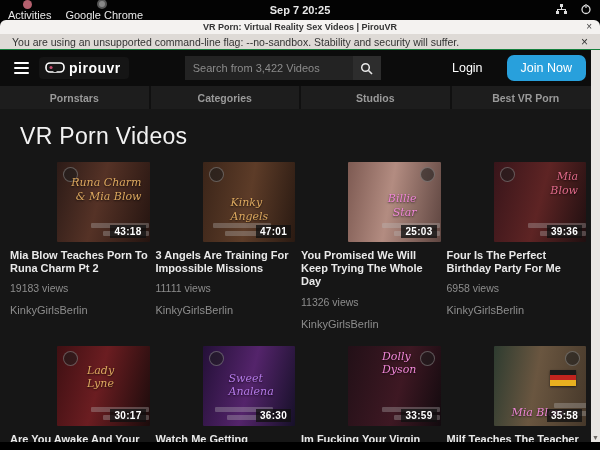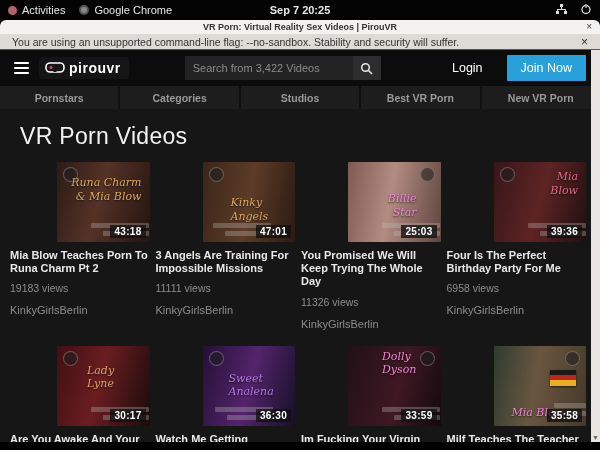--- a/index.html
+++ b/index.html
@@ -7,21 +7,21 @@
     font-family:"Liberation Sans", sans-serif; }
 
   
   .topbar { height:20px; background:#030303; color:#e8e8e8; display:flex;
     align-items:center; font-size:11px; padding:0 8px; position:relative; }
   .topbar .left { display:flex; align-items:center; gap:14px; }
   .dot { width:9px; height:9px; border-radius:50%; background:#b4606e; display:inline-block; margin-right:5px; }
   .chromedot { width:10px; height:10px; border-radius:50%; background:#888; border:2px solid #555; display:inline-block; margin-right:5px; }
   .topbar .clock { position:absolute; left:50%; transform:translateX(-50%); font-weight:bold; }
   .topbar .right { margin-left:auto; display:flex; align-items:center; gap:12px; }
-  .tb-item { display:flex; align-items:center; }
+  .tb-item { display:flex; align-items:center;flex-direction:column; }
 
   
   .titlebar { height:14px; background:#f4f2f0; border-radius:6px 6px 0 0;
     display:flex; align-items:center; justify-content:center; position:relative; }
   .titlebar .wt { font-size:9px; font-weight:bold; color:#333; }
   .titlebar .wx { position:absolute; right:8px; font-size:10px; color:#444; line-height:1; cursor:default; }
 
   
   .infobar { height:16px; background:#dedad6; border-bottom:1px solid #15803d;
     display:flex; align-items:center; padding:0 12px; }
@@ -42,21 +42,21 @@
   .burger span { height:2px; background:#fff; border-radius:1px; }
   .logo { display:flex; align-items:center; gap:4px; background:#151515; border-radius:4px; padding:3px 8px 3px 6px; }
   .logo .word { color:#fff; font-weight:bold; font-size:14px; letter-spacing:.5px; }
   .searchwrap { display:flex; margin-left:46px; }
   .searchwrap input { width:168px; height:24px; background:#232323; border:none; outline:none;
     color:#ccc; font-size:11px; padding:0 8px; font-family:"Liberation Sans",sans-serif; }
   .searchwrap input::placeholder { color:#8b8b8b; }
   .searchbtn { width:28px; height:24px; background:#2d2d2d; border:none; display:flex; align-items:center; justify-content:center; cursor:pointer; }
   .login { margin-left:auto; color:#fff; font-size:12.5px; cursor:pointer; }
   .joinbtn { background:#28a0dc; color:#fff; border:none; font-size:12.5px; padding:6px 14px;
-    border-radius:1px; margin-left:14px; cursor:pointer; font-family:"Liberation Sans",sans-serif; }
+    border-radius:7px; margin-left:14px; cursor:pointer; font-family:"Liberation Sans",sans-serif; }
 
   
   .nav { height:23px; background:#101010; display:flex; gap:2px; }
   .nav .item { flex:1; background:#1d1d1d; color:#9a9a9a; font-size:10.5px; font-weight:bold;
     display:flex; align-items:center; justify-content:center; cursor:pointer; }
 
   
   .pagehead { display:flex; align-items:center; padding:14px 20px 10px 20px; }
   .pagehead h1 { color:#f2f2f2; font-size:23px; font-weight:normal; letter-spacing:.3px; }
   .orderby { margin-left:auto; font-size:10.5px; color:#fff; font-weight:bold; padding-right:4px; }
@@ -173,21 +173,20 @@
     </div>
     <span class="login">Login</span>
     <button class="joinbtn">Join Now</button>
   </div>
 
   <nav class="nav">
     <div class="item">Pornstars</div>
     <div class="item">Categories</div>
     <div class="item">Studios</div>
     <div class="item">Best VR Porn</div>
-    <div class="item">New VR Porn</div>
   </nav>
 
   <div class="pagehead">
     <h1>VR Porn Videos</h1>
   </div>
 
   <div class="grid">
 
     <article class="card">
       <div class="thumb t1">

